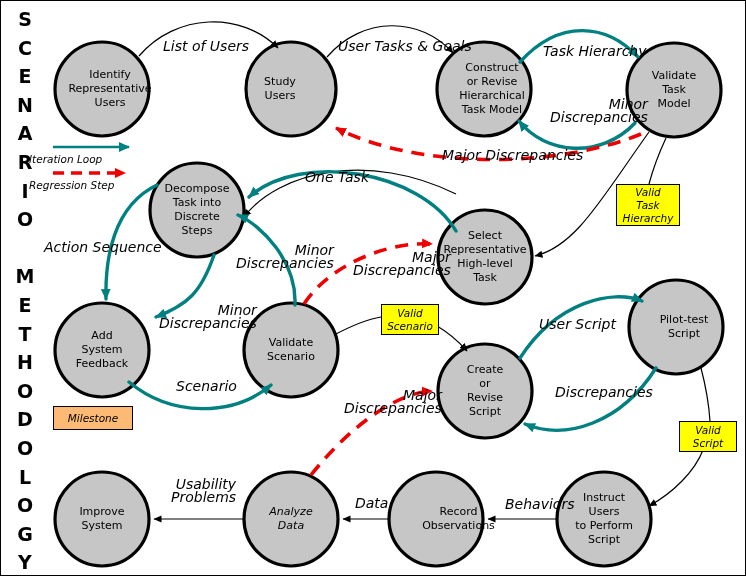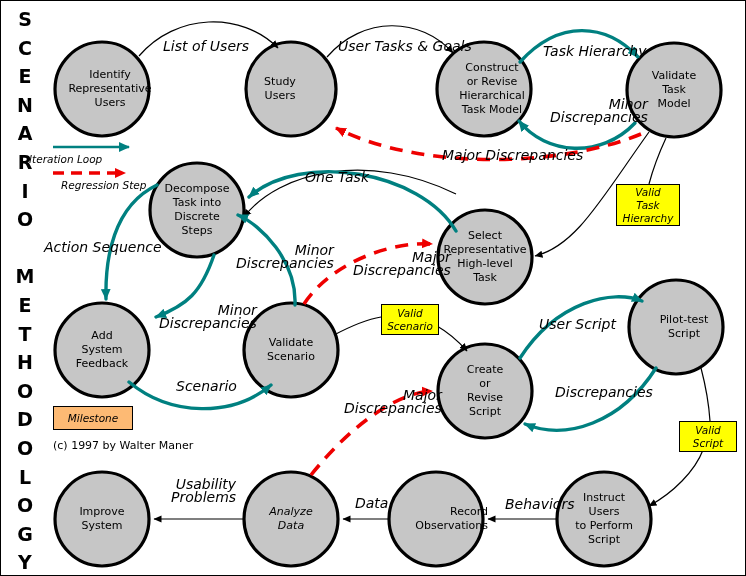--- a/index.html
+++ b/index.html
@@ -119,23 +119,22 @@
       <path d="M310,474 C345,430 392,392 431,390" marker-end="url(#ah-red)"></path>
     </g>
 
     <g>
       <path d="M52,146 L128,146" stroke="#008080" stroke-width="2.6" fill="none" marker-end="url(#ah-teal)"></path>
       <path d="M52,172 L124,172" stroke="#ee0000" stroke-width="3.4" fill="none" stroke-dasharray="11,7" marker-end="url(#ah-red)"></path>
     </g>
   </svg>
 
   <div class="legend-label" style="left:28px;top:152px;">Iteration Loop</div>
-  <div class="legend-label" style="left:28px;top:178px;margin-left:32px;">Regression Step</div>
-
-  <div class="copyright" style="left:52px;top:438px;">(c) 1997 by Walter Maner</div>
+  <div class="legend-label" style="left:28px;top:178px;">Regression Step</div>
+
 
   <div id="overlay">
       <div class="node-label" style="left: 54px; width: 110px; top: 67px;">Identify
 Representative
 Users</div>
       <div class="node-label" style="left: 245px; width: 68px; top: 74px;">Study
 Users</div>
       <div class="node-label" style="left: 436px; width: 110px; top: 60px;">Construct
 or Revise
 Hierarchical
@@ -159,21 +158,21 @@
       <div class="node-label" style="left: 437px; width: 94px; top: 362px;">Create
 or
 Revise
 Script</div>
       <div class="node-label" style="left: 628px; width: 110px; top: 312px;">Pilot-test
 Script</div>
       <div class="node-label" style="left: 54px; width: 94px; top: 504px;">Improve
 System</div>
       <div class="node-label" style="left: 243px; width: 94px; top: 504px; font-style: italic;">Analyze
 Data</div>
-      <div class="node-label" style="left: 388px; width: 99px; top: 504px; text-align: right;">Record
+      <div class="node-label" style="left: 408px; width: 99px; top: 504px;">Record
 Observations</div>
       <div class="node-label" style="left: 556px; width: 94px; top: 490px;">Instruct
 Users
 to Perform
 Script</div>
       <div class="edge-label" style="left: 162px; top: 39px;">List of Users</div>
       <div class="edge-label" style="left: 337px; top: 39px;">User Tasks &amp; Goals</div>
       <div class="edge-label" style="left: 542px; top: 44px;">Task Hierarchy</div>
       <div class="edge-label" style="left: 549px; top: 97px;">Minor
 Discrepancies</div>

